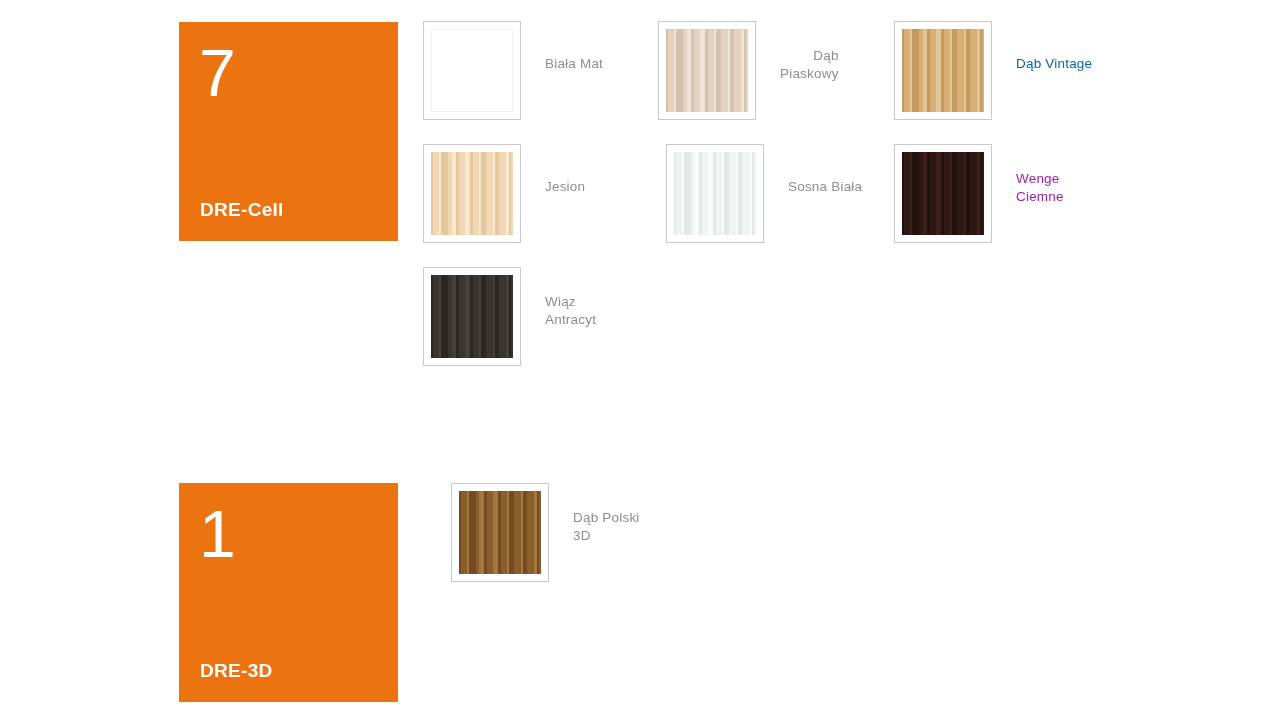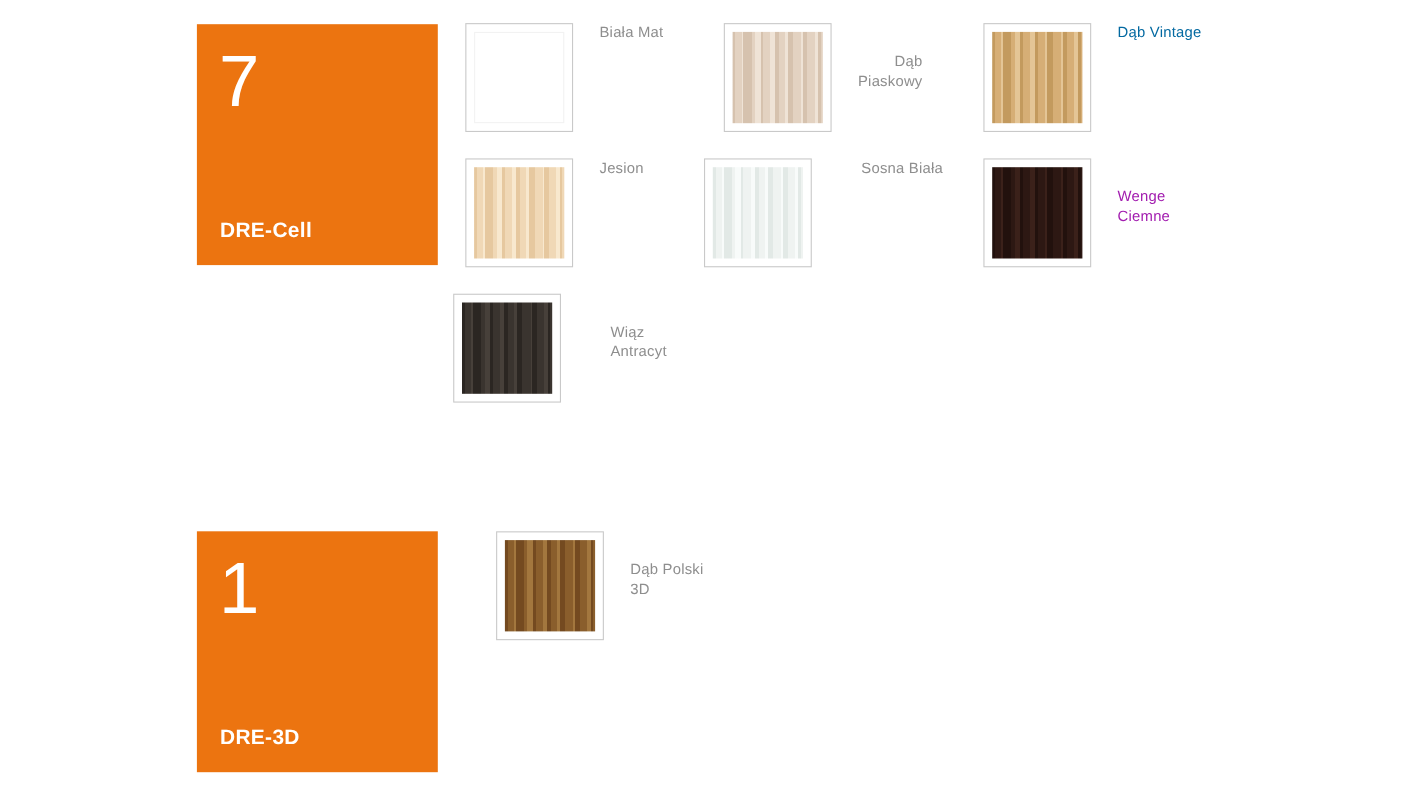--- a/index.html
+++ b/index.html
@@ -70,20 +70,21 @@
   }
   .swatch-fill {
     width: 100%;
     height: 100%;
     box-sizing: border-box;
     position: relative;
     overflow: hidden;
   }
   .swatch-label {
     margin-left: 24px;
+    margin-top: 34px;
     color: #8e8e8e;
     font-size: 13.5px;
     line-height: 18px;
     letter-spacing: 0.2px;
     max-width: 130px;
     white-space: pre-line;
     font-family: "Liberation Sans", sans-serif;
   }
   .swatch-label.two-line {
     margin-top: 26px;
@@ -120,34 +121,34 @@
         <div class="swatch-fill" style="background: linear-gradient(90deg, rgb(195, 154, 94) 0%, rgb(195, 154, 94) 3%, rgb(214, 174, 118) 3%, rgb(214, 174, 118) 10%, rgb(228, 197, 150) 10%, rgb(228, 197, 150) 12%, rgb(195, 154, 94) 12%, rgb(195, 154, 94) 21%, rgb(214, 174, 118) 21%, rgb(214, 174, 118) 25%, rgb(228, 197, 150) 25%, rgb(228, 197, 150) 31%, rgb(195, 154, 94) 31%, rgb(195, 154, 94) 34%, rgb(214, 174, 118) 34%, rgb(214, 174, 118) 42%, rgb(228, 197, 150) 42%, rgb(228, 197, 150) 47%, rgb(195, 154, 94) 47%, rgb(195, 154, 94) 51%, rgb(214, 174, 118) 51%, rgb(214, 174, 118) 58%, rgb(228, 197, 150) 58%, rgb(228, 197, 150) 61%, rgb(195, 154, 94) 61%, rgb(195, 154, 94) 67%, rgb(214, 174, 118) 67%, rgb(214, 174, 118) 76%, rgb(228, 197, 150) 76%, rgb(228, 197, 150) 78%, rgb(195, 154, 94) 78%, rgb(195, 154, 94) 83%, rgb(214, 174, 118) 83%, rgb(214, 174, 118) 91%, rgb(228, 197, 150) 91%, rgb(228, 197, 150) 95%, rgb(195, 154, 94) 95%, rgb(195, 154, 94) 98%, rgb(214, 174, 118) 98%, rgb(214, 174, 118) 105%, rgb(214, 174, 118) 100%);"></div>
       </div>
       <div class="swatch-label" style="color: #0369a1;">Dąb Vintage</div>
     </div>
     <div class="swatch-item" style="left: 423px; top: 144px;">
       <div class="swatch-frame" style="border-color: rgb(201, 201, 201);">
         <div class="swatch-fill" style="background: linear-gradient(90deg, rgb(230, 200, 159) 0%, rgb(230, 200, 159) 3%, rgb(240, 216, 182) 3%, rgb(240, 216, 182) 10%, rgb(248, 232, 206) 10%, rgb(248, 232, 206) 12%, rgb(230, 200, 159) 12%, rgb(230, 200, 159) 21%, rgb(240, 216, 182) 21%, rgb(240, 216, 182) 25%, rgb(248, 232, 206) 25%, rgb(248, 232, 206) 31%, rgb(230, 200, 159) 31%, rgb(230, 200, 159) 34%, rgb(240, 216, 182) 34%, rgb(240, 216, 182) 42%, rgb(248, 232, 206) 42%, rgb(248, 232, 206) 47%, rgb(230, 200, 159) 47%, rgb(230, 200, 159) 51%, rgb(240, 216, 182) 51%, rgb(240, 216, 182) 58%, rgb(248, 232, 206) 58%, rgb(248, 232, 206) 61%, rgb(230, 200, 159) 61%, rgb(230, 200, 159) 67%, rgb(240, 216, 182) 67%, rgb(240, 216, 182) 76%, rgb(248, 232, 206) 76%, rgb(248, 232, 206) 78%, rgb(230, 200, 159) 78%, rgb(230, 200, 159) 83%, rgb(240, 216, 182) 83%, rgb(240, 216, 182) 91%, rgb(248, 232, 206) 91%, rgb(248, 232, 206) 95%, rgb(230, 200, 159) 95%, rgb(230, 200, 159) 98%, rgb(240, 216, 182) 98%, rgb(240, 216, 182) 105%, rgb(240, 216, 182) 100%);"></div>
       </div>
       <div class="swatch-label" style="color: rgb(142, 142, 142);">Jesion</div>
     </div>
-    <div class="swatch-item" style="left: 640px; top: 144px; gap: 21px;">
+    <div class="swatch-item" style="left: 666px; top: 144px;">
       <div class="swatch-frame" style="border-color: rgb(201, 201, 201);">
         <div class="swatch-fill" style="background: linear-gradient(90deg, rgb(226, 233, 230) 0%, rgb(226, 233, 230) 3%, rgb(239, 243, 241) 3%, rgb(239, 243, 241) 10%, rgb(248, 251, 250) 10%, rgb(248, 251, 250) 12%, rgb(226, 233, 230) 12%, rgb(226, 233, 230) 21%, rgb(239, 243, 241) 21%, rgb(239, 243, 241) 25%, rgb(248, 251, 250) 25%, rgb(248, 251, 250) 31%, rgb(226, 233, 230) 31%, rgb(226, 233, 230) 34%, rgb(239, 243, 241) 34%, rgb(239, 243, 241) 42%, rgb(248, 251, 250) 42%, rgb(248, 251, 250) 47%, rgb(226, 233, 230) 47%, rgb(226, 233, 230) 51%, rgb(239, 243, 241) 51%, rgb(239, 243, 241) 58%, rgb(248, 251, 250) 58%, rgb(248, 251, 250) 61%, rgb(226, 233, 230) 61%, rgb(226, 233, 230) 67%, rgb(239, 243, 241) 67%, rgb(239, 243, 241) 76%, rgb(248, 251, 250) 76%, rgb(248, 251, 250) 78%, rgb(226, 233, 230) 78%, rgb(226, 233, 230) 83%, rgb(239, 243, 241) 83%, rgb(239, 243, 241) 91%, rgb(248, 251, 250) 91%, rgb(248, 251, 250) 95%, rgb(226, 233, 230) 95%, rgb(226, 233, 230) 98%, rgb(239, 243, 241) 98%, rgb(239, 243, 241) 105%, rgb(239, 243, 241) 100%);"></div>
       </div>
       <div class="swatch-label" style="color: rgb(142, 142, 142);">Sosna Biała</div>
     </div>
     <div class="swatch-item" style="left: 894px; top: 144px;">
       <div class="swatch-frame" style="border-color: rgb(201, 201, 201);">
         <div class="swatch-fill" style="background: linear-gradient(90deg, rgb(34, 17, 13) 0%, rgb(34, 17, 13) 3%, rgb(45, 24, 19) 3%, rgb(45, 24, 19) 10%, rgb(59, 33, 26) 10%, rgb(59, 33, 26) 12%, rgb(34, 17, 13) 12%, rgb(34, 17, 13) 21%, rgb(45, 24, 19) 21%, rgb(45, 24, 19) 25%, rgb(59, 33, 26) 25%, rgb(59, 33, 26) 31%, rgb(34, 17, 13) 31%, rgb(34, 17, 13) 34%, rgb(45, 24, 19) 34%, rgb(45, 24, 19) 42%, rgb(59, 33, 26) 42%, rgb(59, 33, 26) 47%, rgb(34, 17, 13) 47%, rgb(34, 17, 13) 51%, rgb(45, 24, 19) 51%, rgb(45, 24, 19) 58%, rgb(59, 33, 26) 58%, rgb(59, 33, 26) 61%, rgb(34, 17, 13) 61%, rgb(34, 17, 13) 67%, rgb(45, 24, 19) 67%, rgb(45, 24, 19) 76%, rgb(59, 33, 26) 76%, rgb(59, 33, 26) 78%, rgb(34, 17, 13) 78%, rgb(34, 17, 13) 83%, rgb(45, 24, 19) 83%, rgb(45, 24, 19) 91%, rgb(59, 33, 26) 91%, rgb(59, 33, 26) 95%, rgb(34, 17, 13) 95%, rgb(34, 17, 13) 98%, rgb(45, 24, 19) 98%, rgb(45, 24, 19) 105%, rgb(45, 24, 19) 100%);"></div>
       </div>
       <div class="swatch-label two-line" style="color: #a21caf;">Wenge
 Ciemne</div>
     </div>
-    <div class="swatch-item" style="left: 412px; top: 267px; gap: 21px;">
+    <div class="swatch-item" style="left: 423px; top: 267px;">
       <div class="swatch-frame" style="border-color: rgb(201, 201, 201);">
         <div class="swatch-fill" style="background: linear-gradient(90deg, rgb(43, 38, 34) 0%, rgb(43, 38, 34) 3%, rgb(58, 52, 47) 3%, rgb(58, 52, 47) 10%, rgb(71, 64, 58) 10%, rgb(71, 64, 58) 12%, rgb(43, 38, 34) 12%, rgb(43, 38, 34) 21%, rgb(58, 52, 47) 21%, rgb(58, 52, 47) 25%, rgb(71, 64, 58) 25%, rgb(71, 64, 58) 31%, rgb(43, 38, 34) 31%, rgb(43, 38, 34) 34%, rgb(58, 52, 47) 34%, rgb(58, 52, 47) 42%, rgb(71, 64, 58) 42%, rgb(71, 64, 58) 47%, rgb(43, 38, 34) 47%, rgb(43, 38, 34) 51%, rgb(58, 52, 47) 51%, rgb(58, 52, 47) 58%, rgb(71, 64, 58) 58%, rgb(71, 64, 58) 61%, rgb(43, 38, 34) 61%, rgb(43, 38, 34) 67%, rgb(58, 52, 47) 67%, rgb(58, 52, 47) 76%, rgb(71, 64, 58) 76%, rgb(71, 64, 58) 78%, rgb(43, 38, 34) 78%, rgb(43, 38, 34) 83%, rgb(58, 52, 47) 83%, rgb(58, 52, 47) 91%, rgb(71, 64, 58) 91%, rgb(71, 64, 58) 95%, rgb(43, 38, 34) 95%, rgb(43, 38, 34) 98%, rgb(58, 52, 47) 98%, rgb(58, 52, 47) 105%, rgb(58, 52, 47) 100%);"></div>
       </div>
       <div class="swatch-label two-line" style="color: rgb(142, 142, 142);">Wiąz
 Antracyt</div>
     </div>
     <div class="group-tile" style="left: 179px; top: 483px; width: 219px; height: 219px; background: rgb(236, 116, 16);">
       <div class="group-number">1</div>
       <div class="group-code">DRE-3D</div>
     </div>

